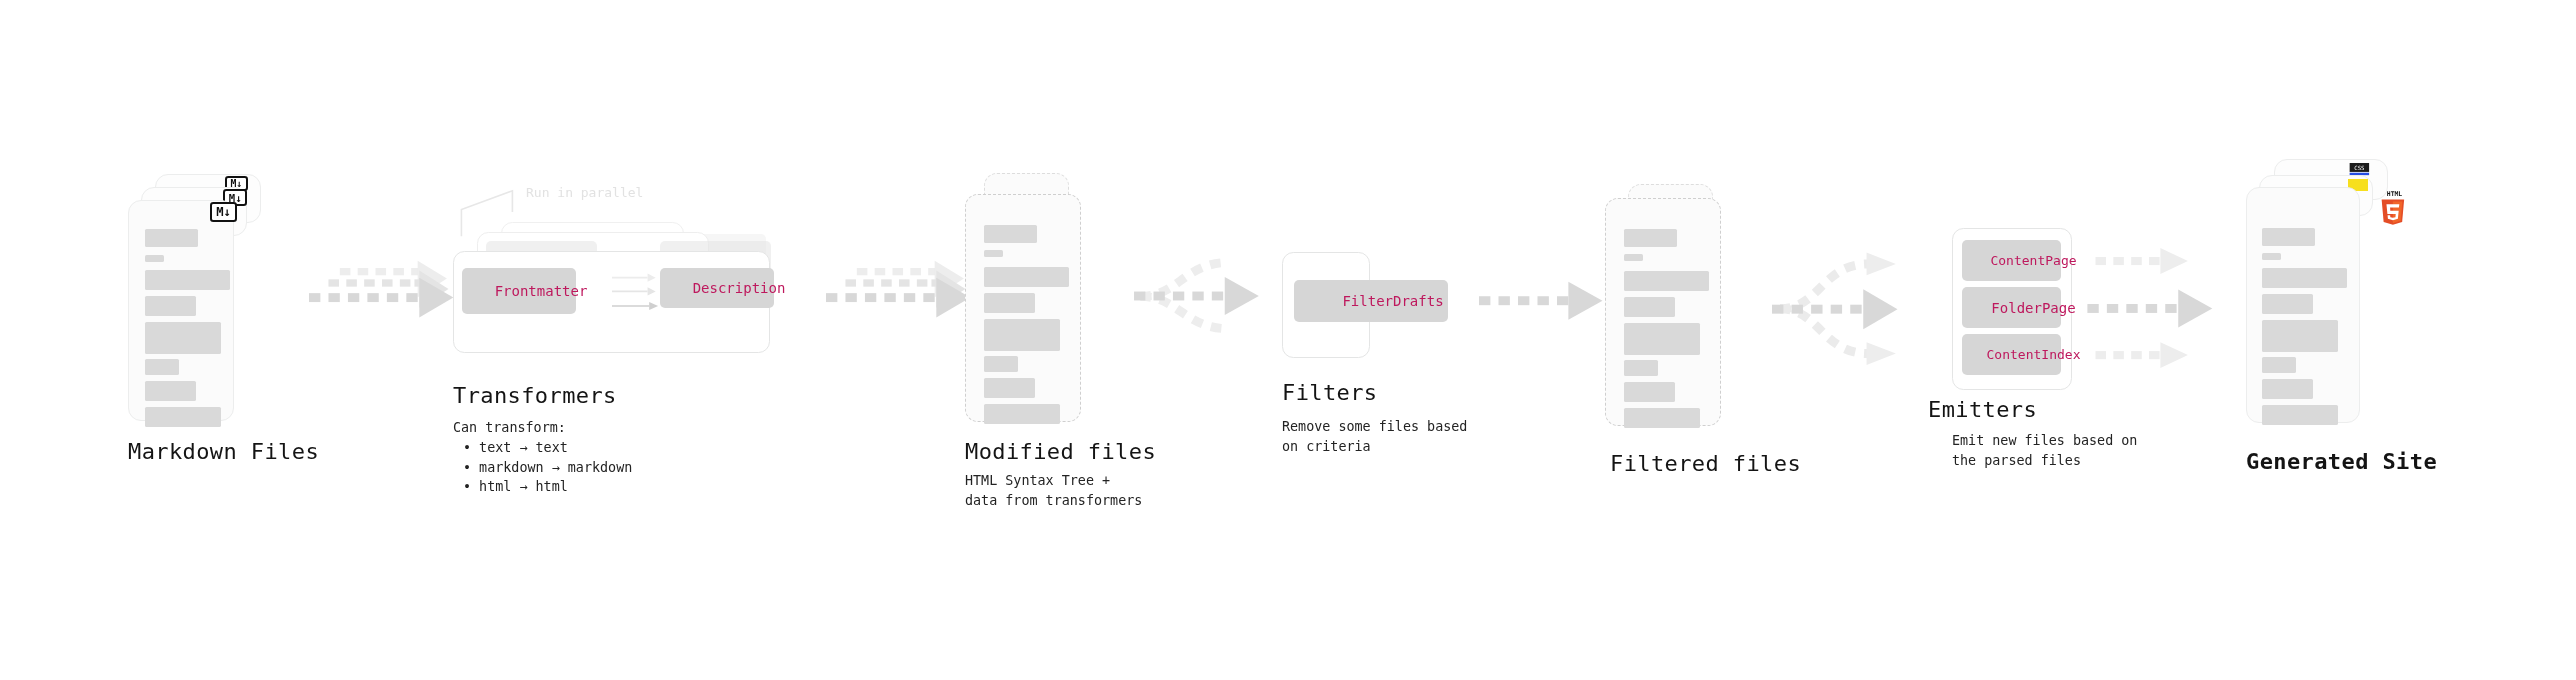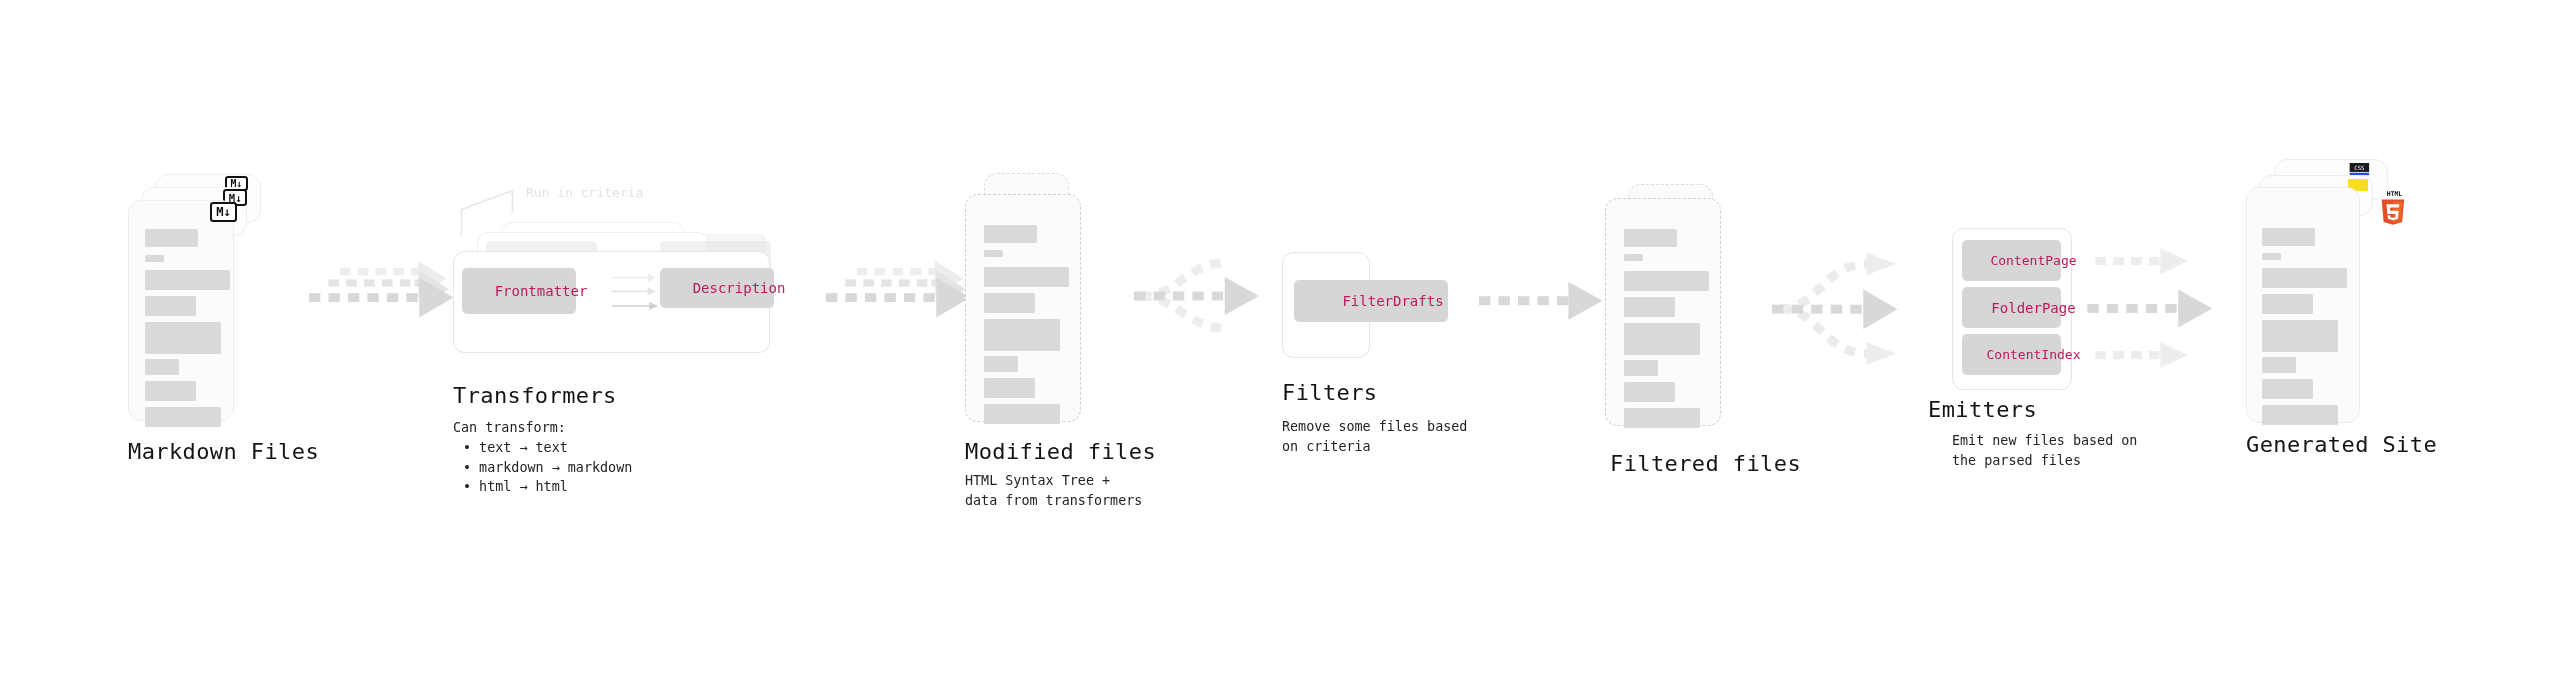--- a/index.html
+++ b/index.html
@@ -148,21 +148,21 @@
         <rect x="120" y="31" width="14" height="11"></rect>
       <polygon points="136,12 178,36.5 136,61"></polygon>
     </g>
   </svg>
 
   <div>
 
     <svg style="left:459px;top:189px;width:89px;height:49px;" viewBox="0 0 110 60" width="89" height="49">
       <path d="M3,58 L3,25 L66,2 L66,28" fill="none" stroke="#e7e7e7" stroke-width="2"></path>
     </svg>
-    <div class="parallel-label" style="left:526px;top:185px;">Run in criteria</div>
+    <div class="parallel-label" style="left:526px;top:185px;">Run in parallel</div>
 
     <div class="pbox" style="left:501px;top:222px;width:183px;height:88px;border-color:#f0f0f0;"></div>
     <div class="chip ghost2" style="left:528px;top:234px;width:89px;height:36px;"></div>
     <div class="chip ghost2" style="left:677px;top:234px;width:89px;height:36px;"></div>
 
     <div class="pbox" style="left:477px;top:232px;width:232px;height:92px;border-color:#eeeeee;"></div>
     <div class="chip ghost1" style="left:486px;top:241px;width:111px;height:41px;"></div>
     <div class="chip ghost1" style="left:660px;top:241px;width:111px;height:41px;"></div>
 
     <div class="pbox" style="left:453px;top:251px;width:317px;height:102px;">
@@ -352,16 +352,16 @@
       <div class="skel" style="left:15.4px;top:217px;width:76px;height:20.3px;"></div>
     </div>
 
     <svg style="left:2379px;top:189px;width:31px;height:37px;" viewBox="0 0 38 46" width="31" height="37">
       <text x="19" y="9" font-size="8" font-weight="bold" fill="#111" text-anchor="middle" font-family="DejaVu Sans Mono, monospace">HTML</text>
       <polygon points="3,13 31,13 28.5,41 17,44.5 5.5,41" fill="#e44d26"></polygon>
       <polygon points="17,15.5 28.8,15.5 26.7,39.5 17,42.5" fill="#f16529"></polygon>
       <polygon points="9,19 25,19 24.5,23 13.5,23 13.8,27 24.2,27 23.2,37 17,39 10.8,37 10.4,32.5 13.6,32.5 13.8,35 17,35.8 20.2,35 20.5,31 10.2,31" fill="#ffffff"></polygon>
     </svg>
   </div>
-  <div class="title" style="left:2246px;top:432px;">Generated Site</div>
+  <div class="title" style="left:2246px;top:449px;font-weight:bold;">Generated Site</div>
 
 </div>
 
 
 </body></html>

